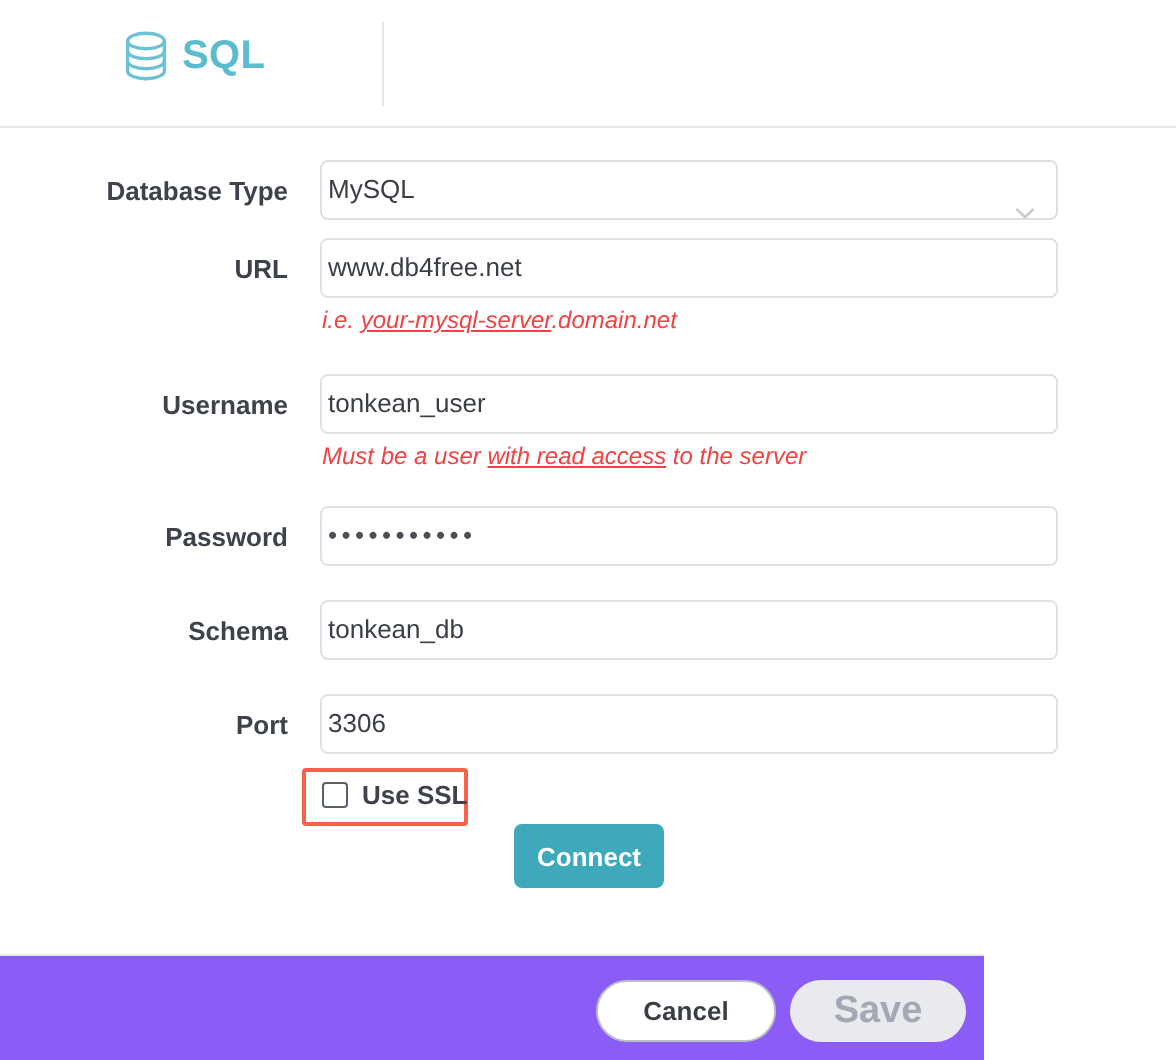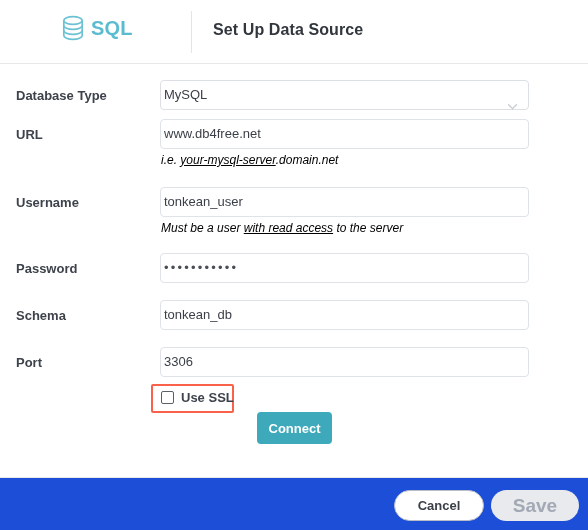--- a/index.html
+++ b/index.html
@@ -62,22 +62,23 @@
     width: 588px; height: 413px;
     background: #ffffff;
   }
   .row {
     position: absolute;
     left: 0;
     width: 588px;
   }
   .lbl {
     position: absolute;
-    left: 16px;
+    left: 0;
     width: 144px;
+    text-align: right;
     font-size: 13px;
     font-weight: bold;
     color: #3d424b;
     line-height: 14px;
   }
   .field {
     position: absolute;
     left: 160px;
     width: 369px;
     height: 30px;
@@ -101,21 +102,21 @@
     position: absolute;
     right: 11px;
     top: 11px;
     width: 9px; height: 6px;
   }
   .hint {
     position: absolute;
     left: 161px;
     font-size: 12px;
     font-style: italic;
-    color: #000000;
+    color: #ef4444;
     white-space: nowrap;
   }
   .hint u { text-decoration: underline; }
   .dots {
     letter-spacing: 2.2px;
     font-size: 13px;
     color: #4a4f57;
   }
 
   
@@ -161,23 +162,23 @@
     font-weight: bold;
     font-family: "Liberation Sans", sans-serif;
     cursor: pointer;
     padding: 0;
   }
 
   
   .footer {
     position: absolute;
     left: 0; top: 477px;
-    width: 588px; height: 53px;
+    width: 492px; height: 53px;
     border-top: 1px solid #e6e8ea;
-    background: #1d4ed8;
+    background: #8b5cf6;
   }
   .btn-cancel {
     position: absolute;
     right: 104px; top: 12px;
     width: 90px; height: 31px;
     background: #ffffff;
     border: 1px solid #b9bec6;
     border-radius: 16px;
     color: #3a3f47;
     font-size: 13px;
@@ -212,21 +213,20 @@
         <svg class="db-icon" width="22" height="26" viewBox="0 0 22 26" aria-hidden="true">
           <ellipse cx="11" cy="5.5" rx="9.2" ry="3.9" fill="none" stroke="#6cc2d4" stroke-width="1.7"></ellipse>
           <path d="M1.8 5.5 V20.5 C1.8 22.65 5.92 24.4 11 24.4 C16.08 24.4 20.2 22.65 20.2 20.5 V5.5" fill="none" stroke="#6cc2d4" stroke-width="1.7"></path>
           <path d="M1.8 10.5 C1.8 12.65 5.92 14.4 11 14.4 C16.08 14.4 20.2 12.65 20.2 10.5" fill="none" stroke="#6cc2d4" stroke-width="1.7"></path>
           <path d="M1.8 15.5 C1.8 17.65 5.92 19.4 11 19.4 C16.08 19.4 20.2 17.65 20.2 15.5" fill="none" stroke="#6cc2d4" stroke-width="1.7"></path>
         </svg>
       </span>
       <span class="logo-text">SQL</span>
     </div>
     <div class="hdr-divider"></div>
-    <div class="hdr-title">Set Up Data Source</div>
   </div>
 
   <div class="body">
 
     <div class="row" style="top:16px;">
       <div class="lbl" style="top:9px;">Database Type</div>
       <div class="field select" style="top:0;">
         <span>MySQL</span>
         <span class="chev">
           <svg width="9" height="6" viewBox="0 0 9 6" aria-hidden="true">

